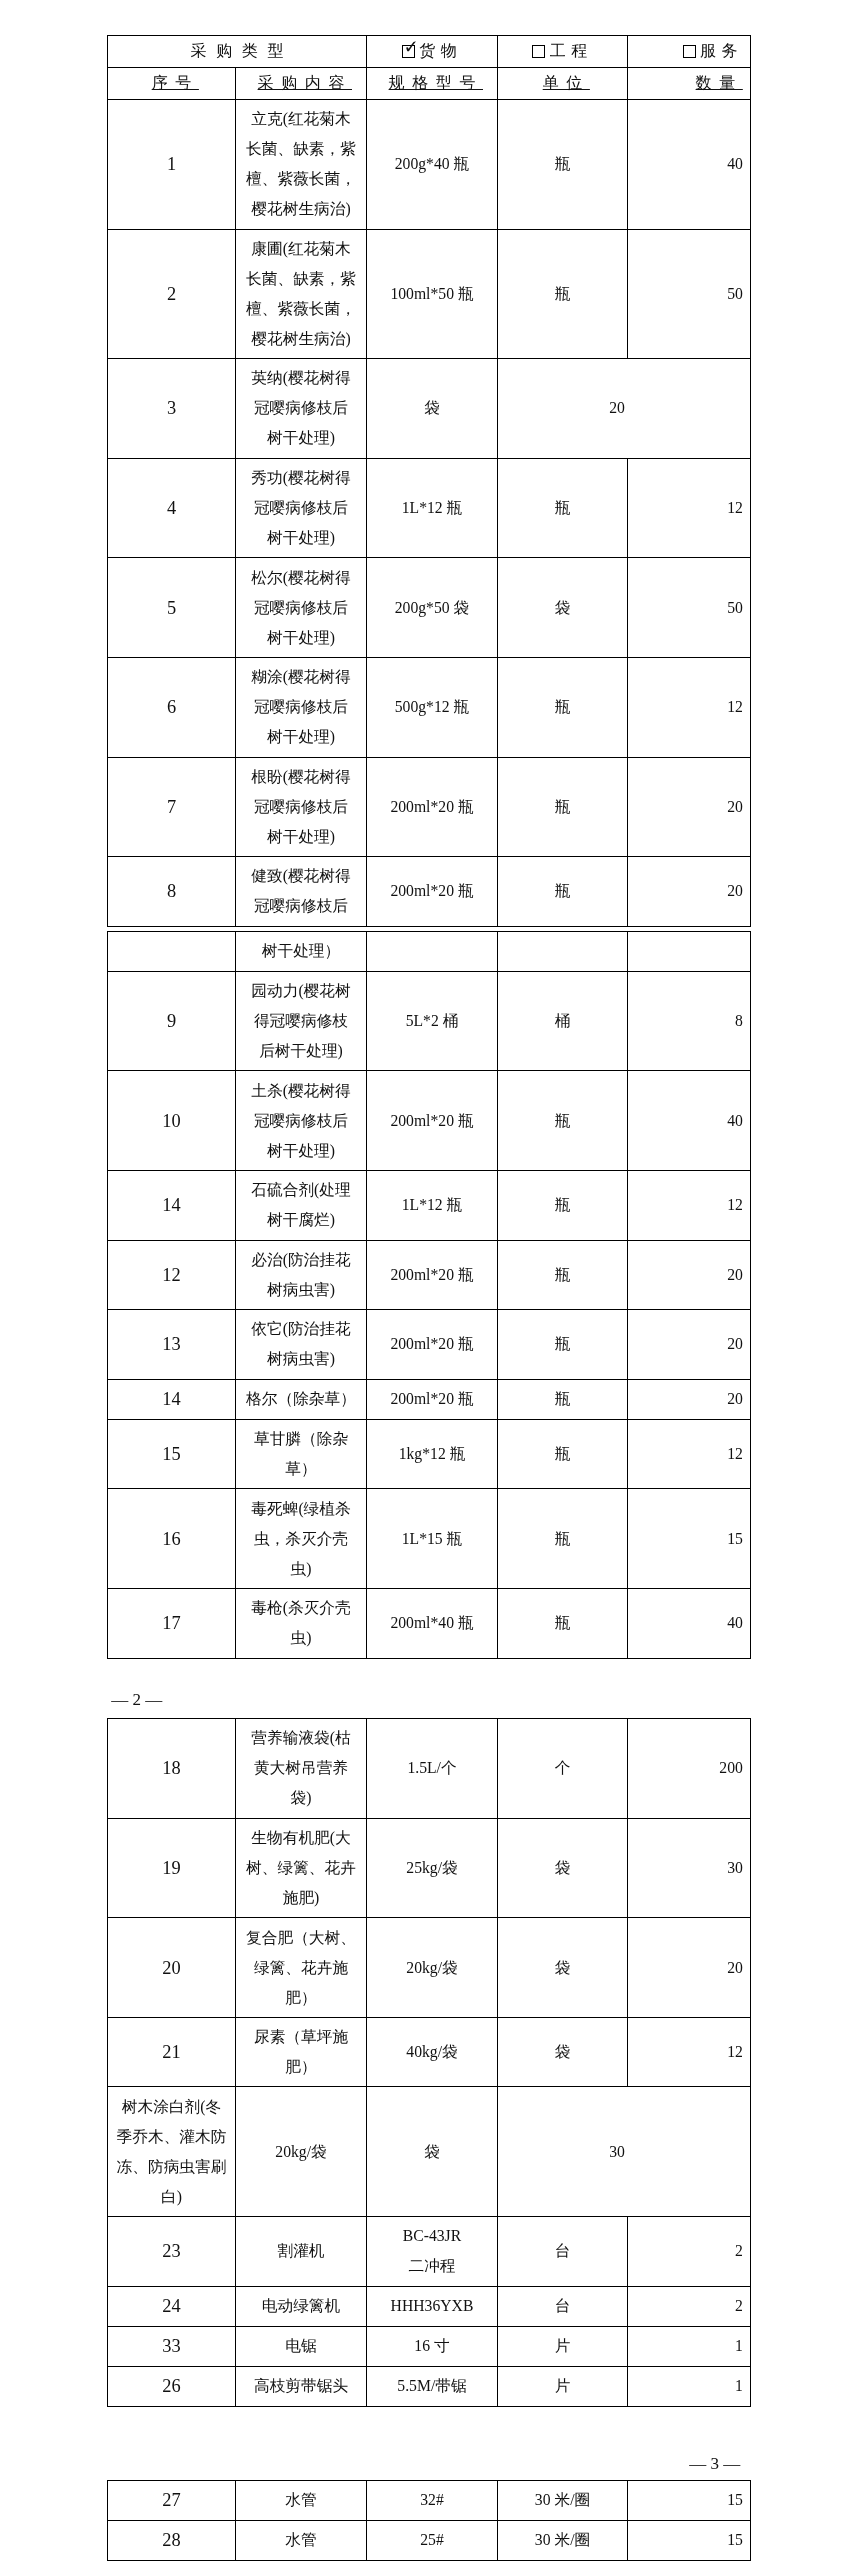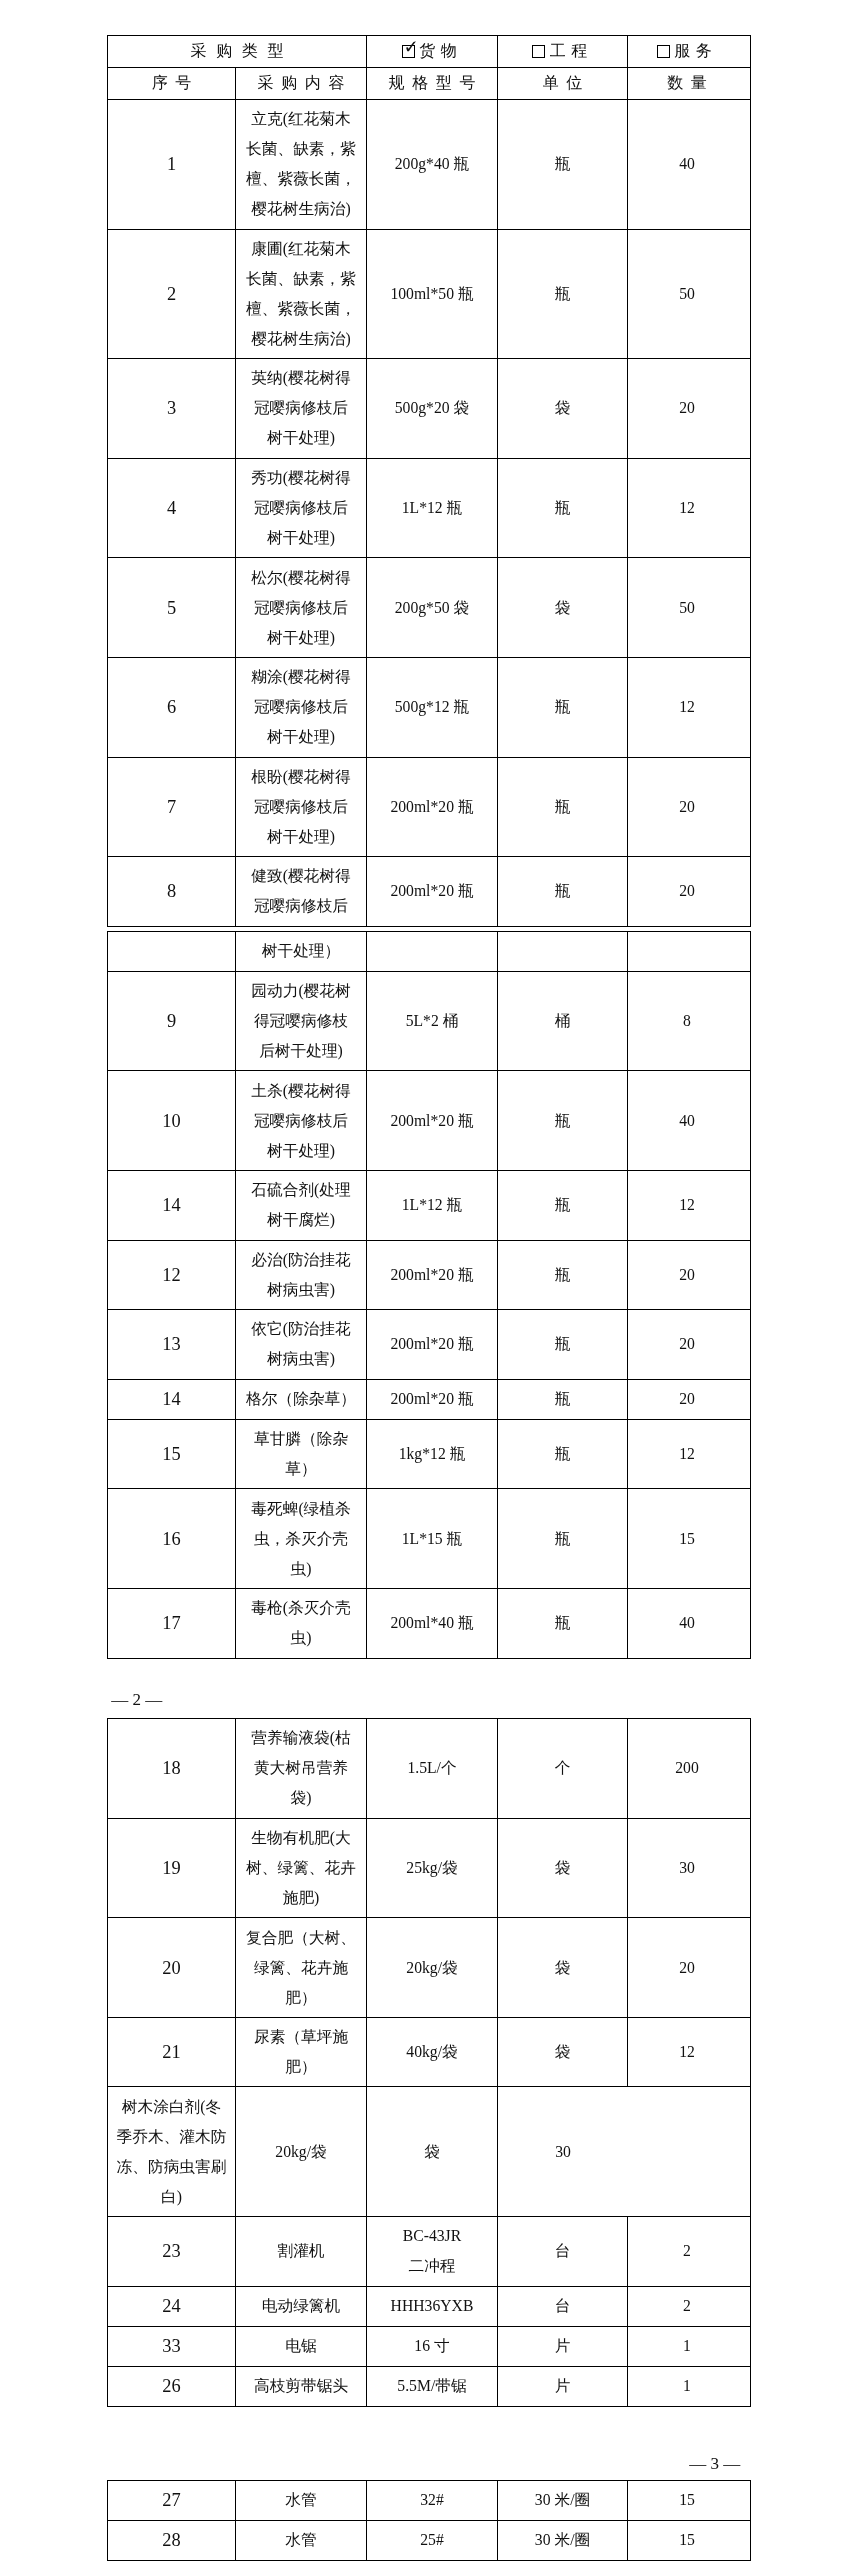--- a/index.html
+++ b/index.html
@@ -30,30 +30,30 @@
     display: flex;
     align-items: center;
     justify-content: center;
     text-align: center;
     padding: 4.3px 3.2px;
     font-size: 15.7px;
     line-height: 30px;
     white-space: pre-line;
     min-height: 39px;
   }
-  .cell:last-child { border-right: none; }
+  .cell:last-child { border-right: none; justify-content: flex-end; }
   .cell--no { font-size: 18.4px; }
   .hrow .cell {
     min-height: 31px;
     padding: 2.2px 3.2px;
     font-size: 16px;
     line-height: 18.4px;
   }
   .hcell--type { grid-column: 1 / 3; letter-spacing: 9.7px; text-indent: 9.7px; }
-  .hcell--col { letter-spacing: 7.6px; text-indent: 7.6px; }
+  .hcell--col { letter-spacing: 7.6px; text-indent: 7.6px; text-decoration: underline; }
   .hcell--opt { letter-spacing: 5.4px; }
   .cb {
     display: inline-block;
     width: 13px; height: 13px;
     border: 1.1px solid #000;
     margin-right: 4.3px;
     position: relative;
     flex: none;
   }
   .cb--bold { border-width: 1.6px; }
@@ -112,21 +112,20 @@
 樱花树生病治)</div>
         <div class="cell cell--spec">100ml*50 瓶</div>
         <div class="cell cell--unit">瓶</div>
         <div class="cell cell--qty">50</div>
       </div>
       <div class="trow">
         <div class="cell cell--no">3</div>
         <div class="cell cell--content">英纳(樱花树得
 冠嘤病修枝后
 树干处理)</div>
-        <div class="cell cell--spec">500g*20 袋</div>
         <div class="cell cell--unit">袋</div>
         <div class="cell cell--qty">20</div>
       </div>
       <div class="trow">
         <div class="cell cell--no">4</div>
         <div class="cell cell--content">秀功(樱花树得
 冠嘤病修枝后
 树干处理)</div>
         <div class="cell cell--spec">1L*12 瓶</div>
         <div class="cell cell--unit">瓶</div>

